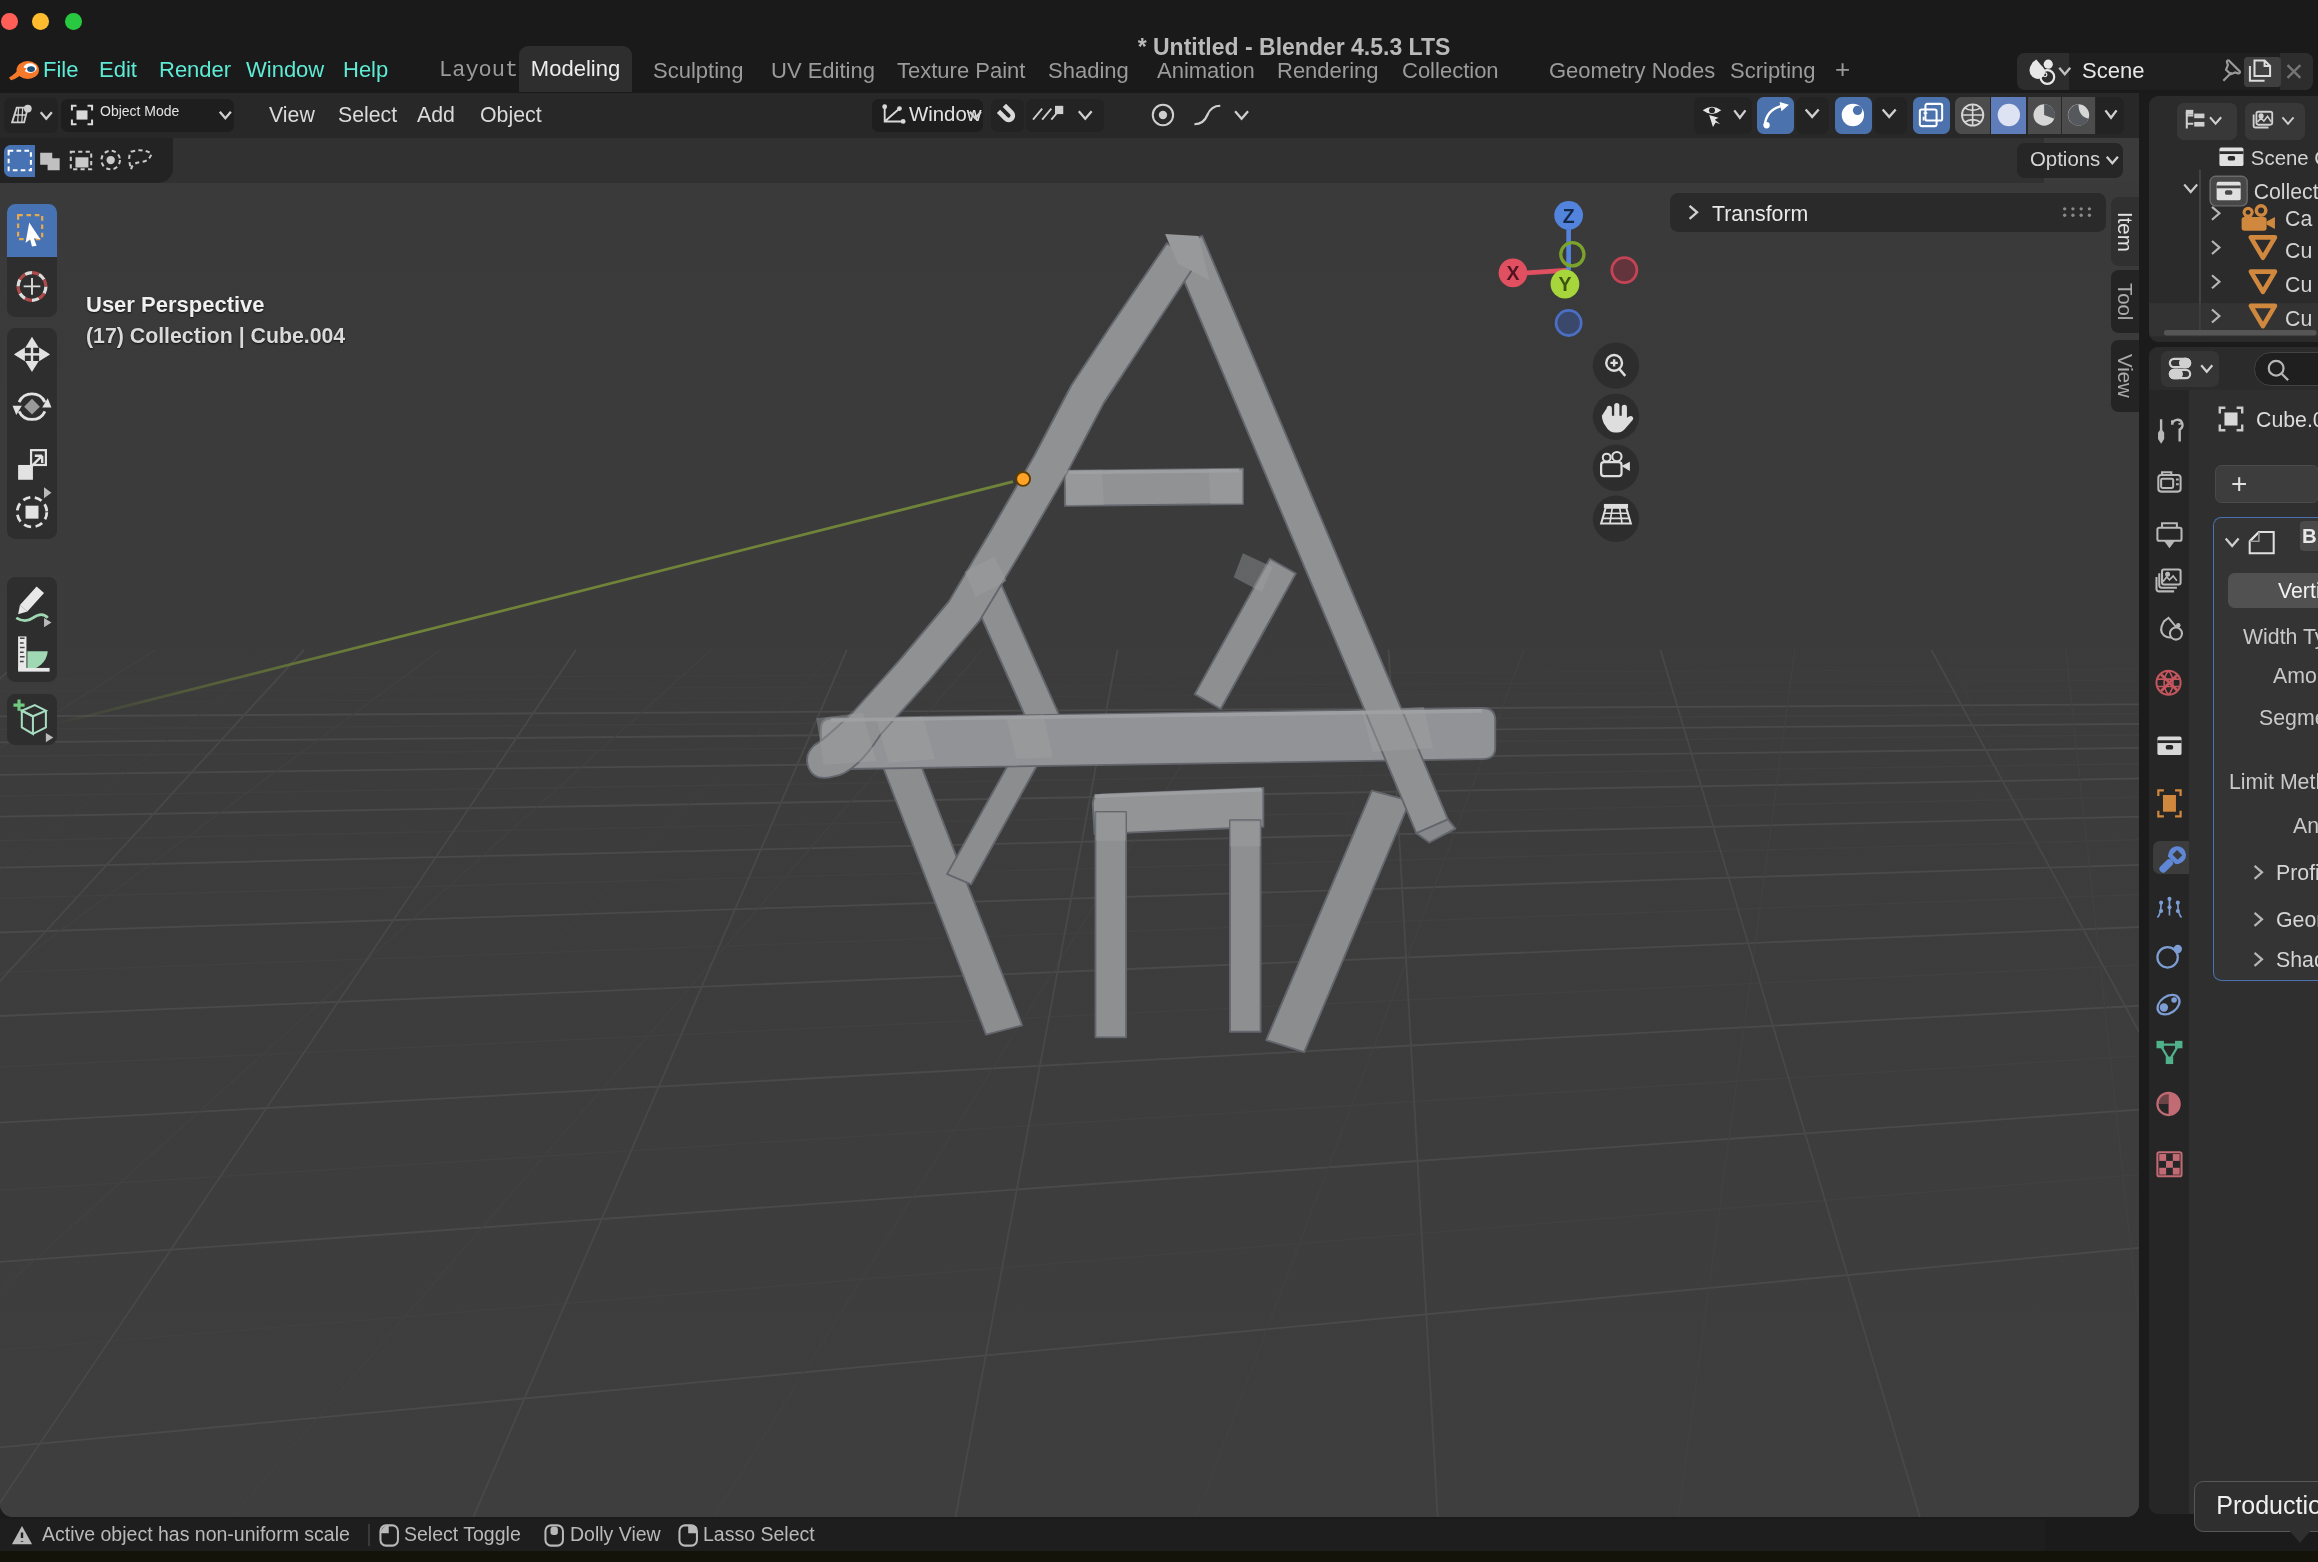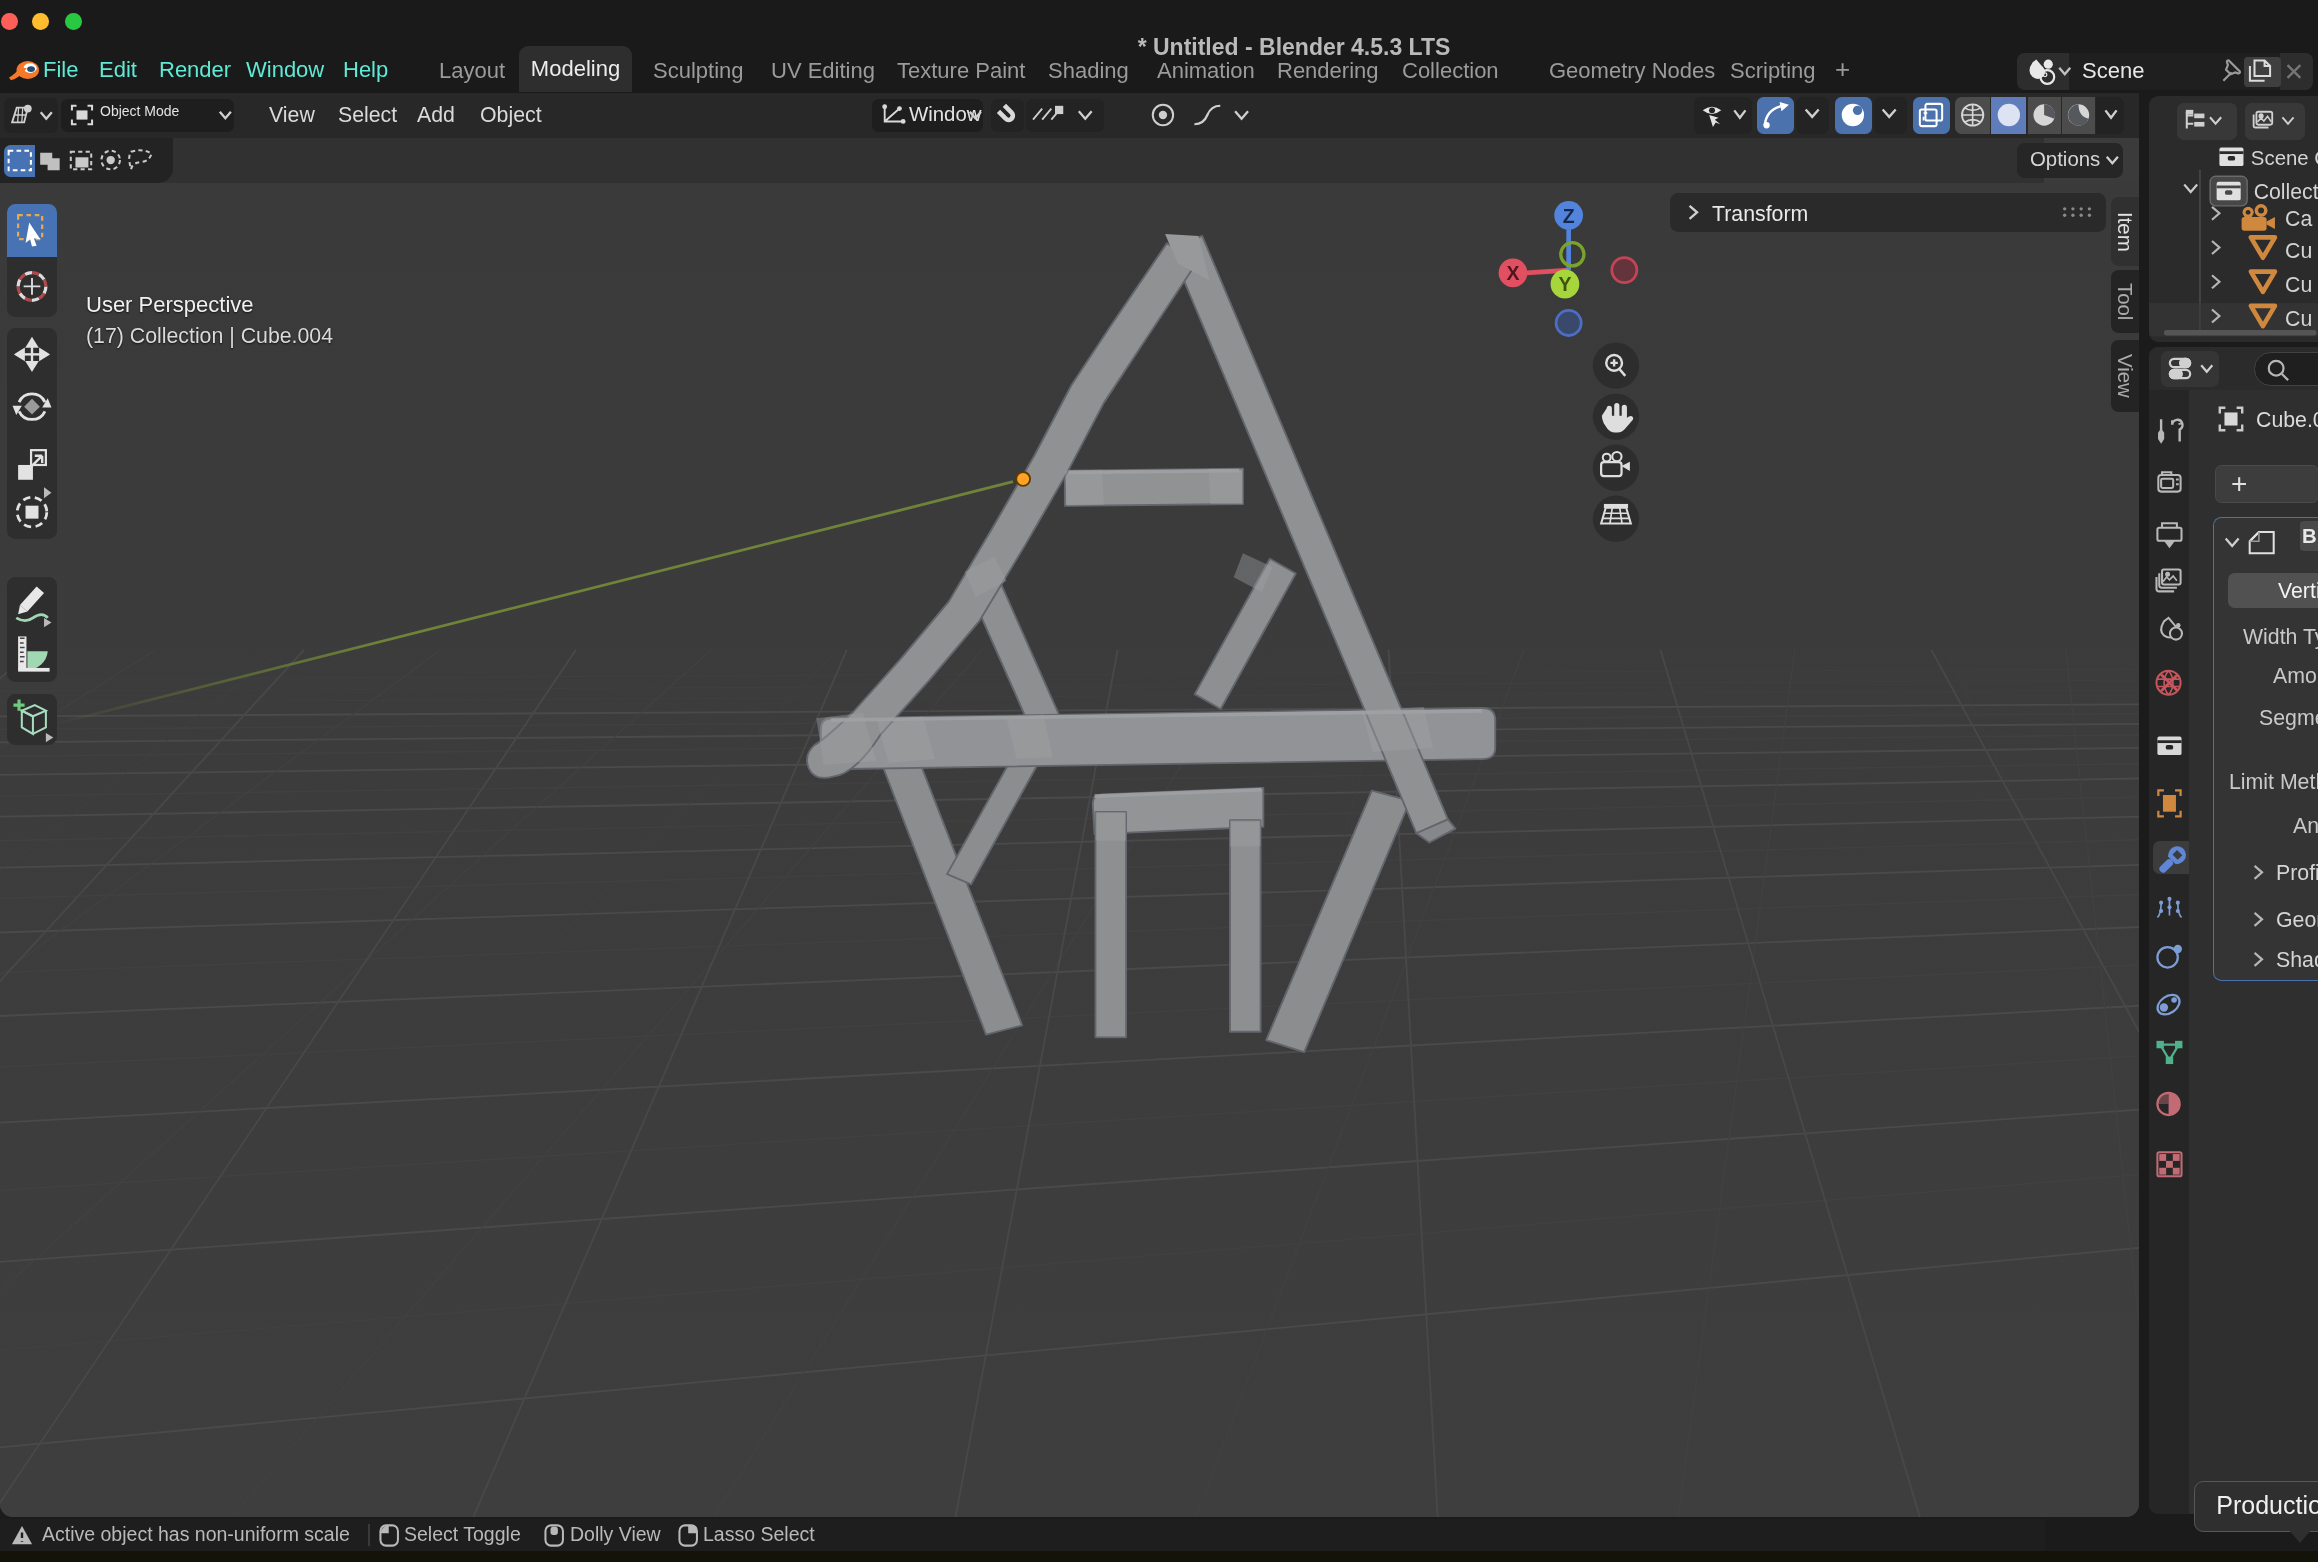--- a/index.html
+++ b/index.html
@@ -27,21 +27,21 @@
 #props { position:absolute; left:2149px; top:347px; width:170px; height:1167px;
   background:#2f2f2f; border-radius:9.3px 0 0 9.3px; overflow:hidden; color:#c9c9c9; font-size:21.3px; }
 #status { position:absolute; left:0; top:1519px; width:2045px; height:32px; background:#1e1e1e;
   color:#b9b9b9; font-size:19.5px; }
 #tooltip { position:absolute; left:2194px; top:1481px; width:148px; height:51px;
   background:#2f2f2f; border:1.9px solid #585858; border-radius:9.3px; color:#f0f0f0;
   font-size:25px; line-height:47px; padding-left:21.3px; }
 #tooltip:after { content:""; position:absolute; left:93px; top:47px; width:0; height:0;
   border-left:12px solid transparent; border-right:12px solid transparent; border-top:14px solid #2f2f2f; }
 .toolbtn { position:absolute; left:7.4px; width:50px; background:#2d2d2dee; border-radius:8.3px; }
-.vtext { position:absolute; color:#f0f0f0; text-shadow:0 0.9px 1.9px rgba(0,0,0,.7); }
+.vtext { position:absolute; color:#f0f0f0; text-shadow:0 0.9px 1.9px rgba(0,0,0,.7);font-weight:bold; }
 .sidetab { position:absolute; left:2111px; width:28px; border-radius:7.4px 0 0 7.4px;
   writing-mode:vertical-rl; text-align:center; font-size:20.4px; }
 </style>
 </head>
 <body>
 <div class="abs" style="left:0; top:0; width:2319px; height:1551px; background:#1b1b1b;"></div>
 
 <div id="topbar">
   <div class="tl" style="left:0.9px; background:#ff5f57;"></div>
   <div class="tl" style="left:32px; background:#febc2e;"></div>
@@ -52,21 +52,21 @@
     <ellipse cx="21" cy="16" rx="12" ry="9.5" fill="#f4792b"></ellipse>
     <ellipse cx="23.5" cy="14" rx="7" ry="5.2" fill="#fff"></ellipse>
     <ellipse cx="24.5" cy="15" rx="4.2" ry="3.1" fill="#1d4e78"></ellipse>
     <path d="M1 24 Q8 20 13 13 L20 14 Q13 24 3 27 Z" fill="#f4792b"></path>
   </svg>
   <div class="menu" style="left:43px;">File</div>
   <div class="menu" style="left:99px;">Edit</div>
   <div class="menu" style="left:159px;">Render</div>
   <div class="menu" style="left:246px;">Window</div>
   <div class="menu" style="left:343px;">Help</div>
-  <div class="tab" style="left:439px;">Layout</div>
+  <div class="tab" style="left:439px;font-family:Liberation Mono, monospace;">Layout</div>
   <div id="tab-active">Modeling</div>
   <div class="tab" style="left:653px;">Sculpting</div>
   <div class="tab" style="left:771px;">UV Editing</div>
   <div class="tab" style="left:897px;">Texture Paint</div>
   <div class="tab" style="left:1048px;">Shading</div>
   <div class="tab" style="left:1157px;">Animation</div>
   <div class="tab" style="left:1277px;">Rendering</div>
   <div class="tab" style="left:1402px;">Collection</div>
   <div class="tab" style="left:1549px;">Geometry Nodes</div>
   <div class="tab" style="left:1730px;">Scripting</div>

